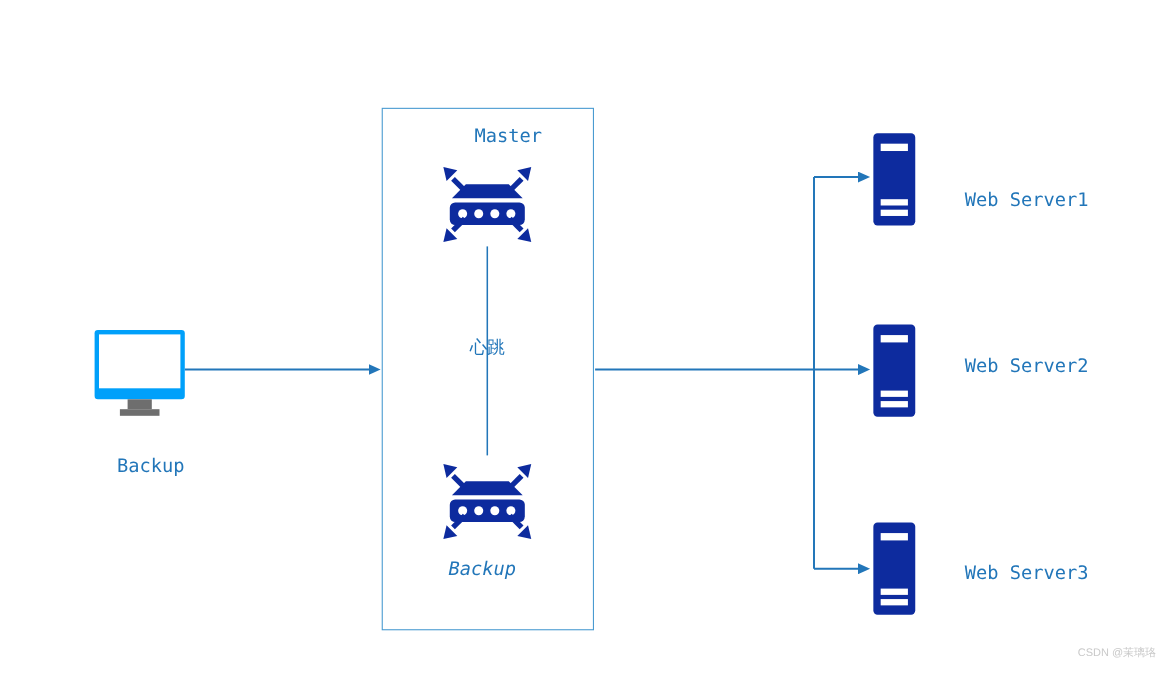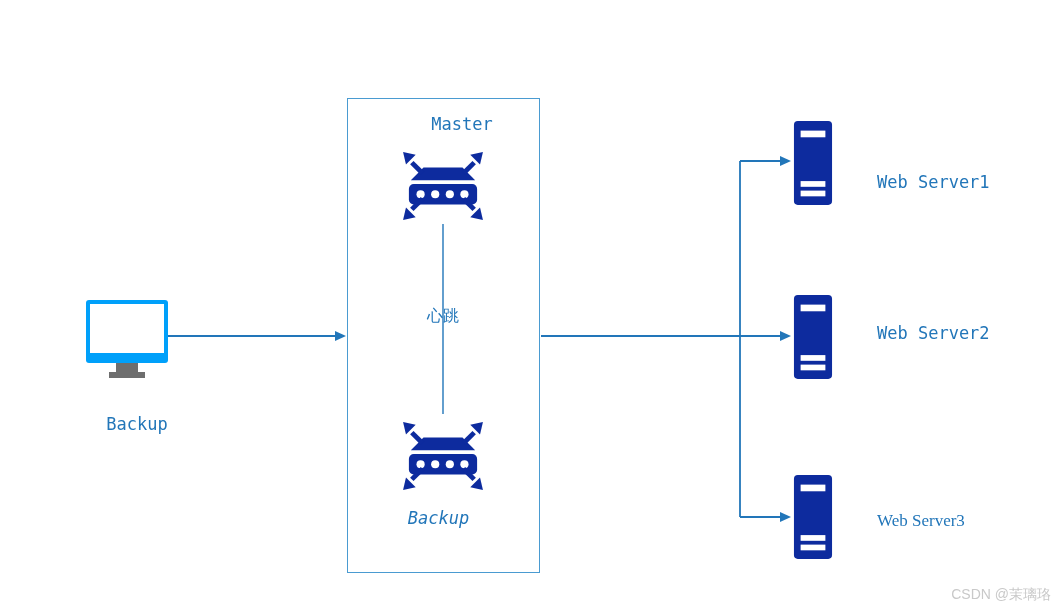--- a/index.html
+++ b/index.html
@@ -37,24 +37,24 @@
   .server-1{left:793px;top:119px;}
   .server-2{left:793px;top:293px;}
   .server-3{left:793px;top:473px;}
 
   .master-label{left:347px;top:114px;width:230px;}
   .backup-label{left:347px;top:508px;width:183px;font-style:italic;}
   .heartbeat-label{left:393px;top:306px;width:100px;font-size:16px;font-family:"DejaVu Sans","Liberation Sans",sans-serif;}
   .client-label{left:86px;top:414px;width:102px;}
   .ws1-label{left:877px;top:155px;margin-top:17px;}
   .ws2-label{left:877px;top:323px;}
-  .ws3-label{left:877px;top:511px;font-family:Liberation Serif, serif;}
+  .ws3-label{left:877px;top:511px;}
 
   .watermark{position:absolute;right:12px;top:586px;color:var(--watermark-gray);
-    font-family:"Liberation Sans","DejaVu Sans",sans-serif;font-size:14px;}
+    font-family:"Liberation Sans","DejaVu Sans",sans-serif;font-size:10px;}
 </style>
 </head>
 <body>
 
 <div class="canvas">
 
   <svg class="overlay" viewBox="0 0 1063 612">
     <defs>
       <marker id="arrow" markerUnits="userSpaceOnUse" markerWidth="12" markerHeight="10" refX="1" refY="5" orient="auto">
         <path d="M0,0 L11,5 L0,10 Z" fill="var(--line-blue)"></path>

